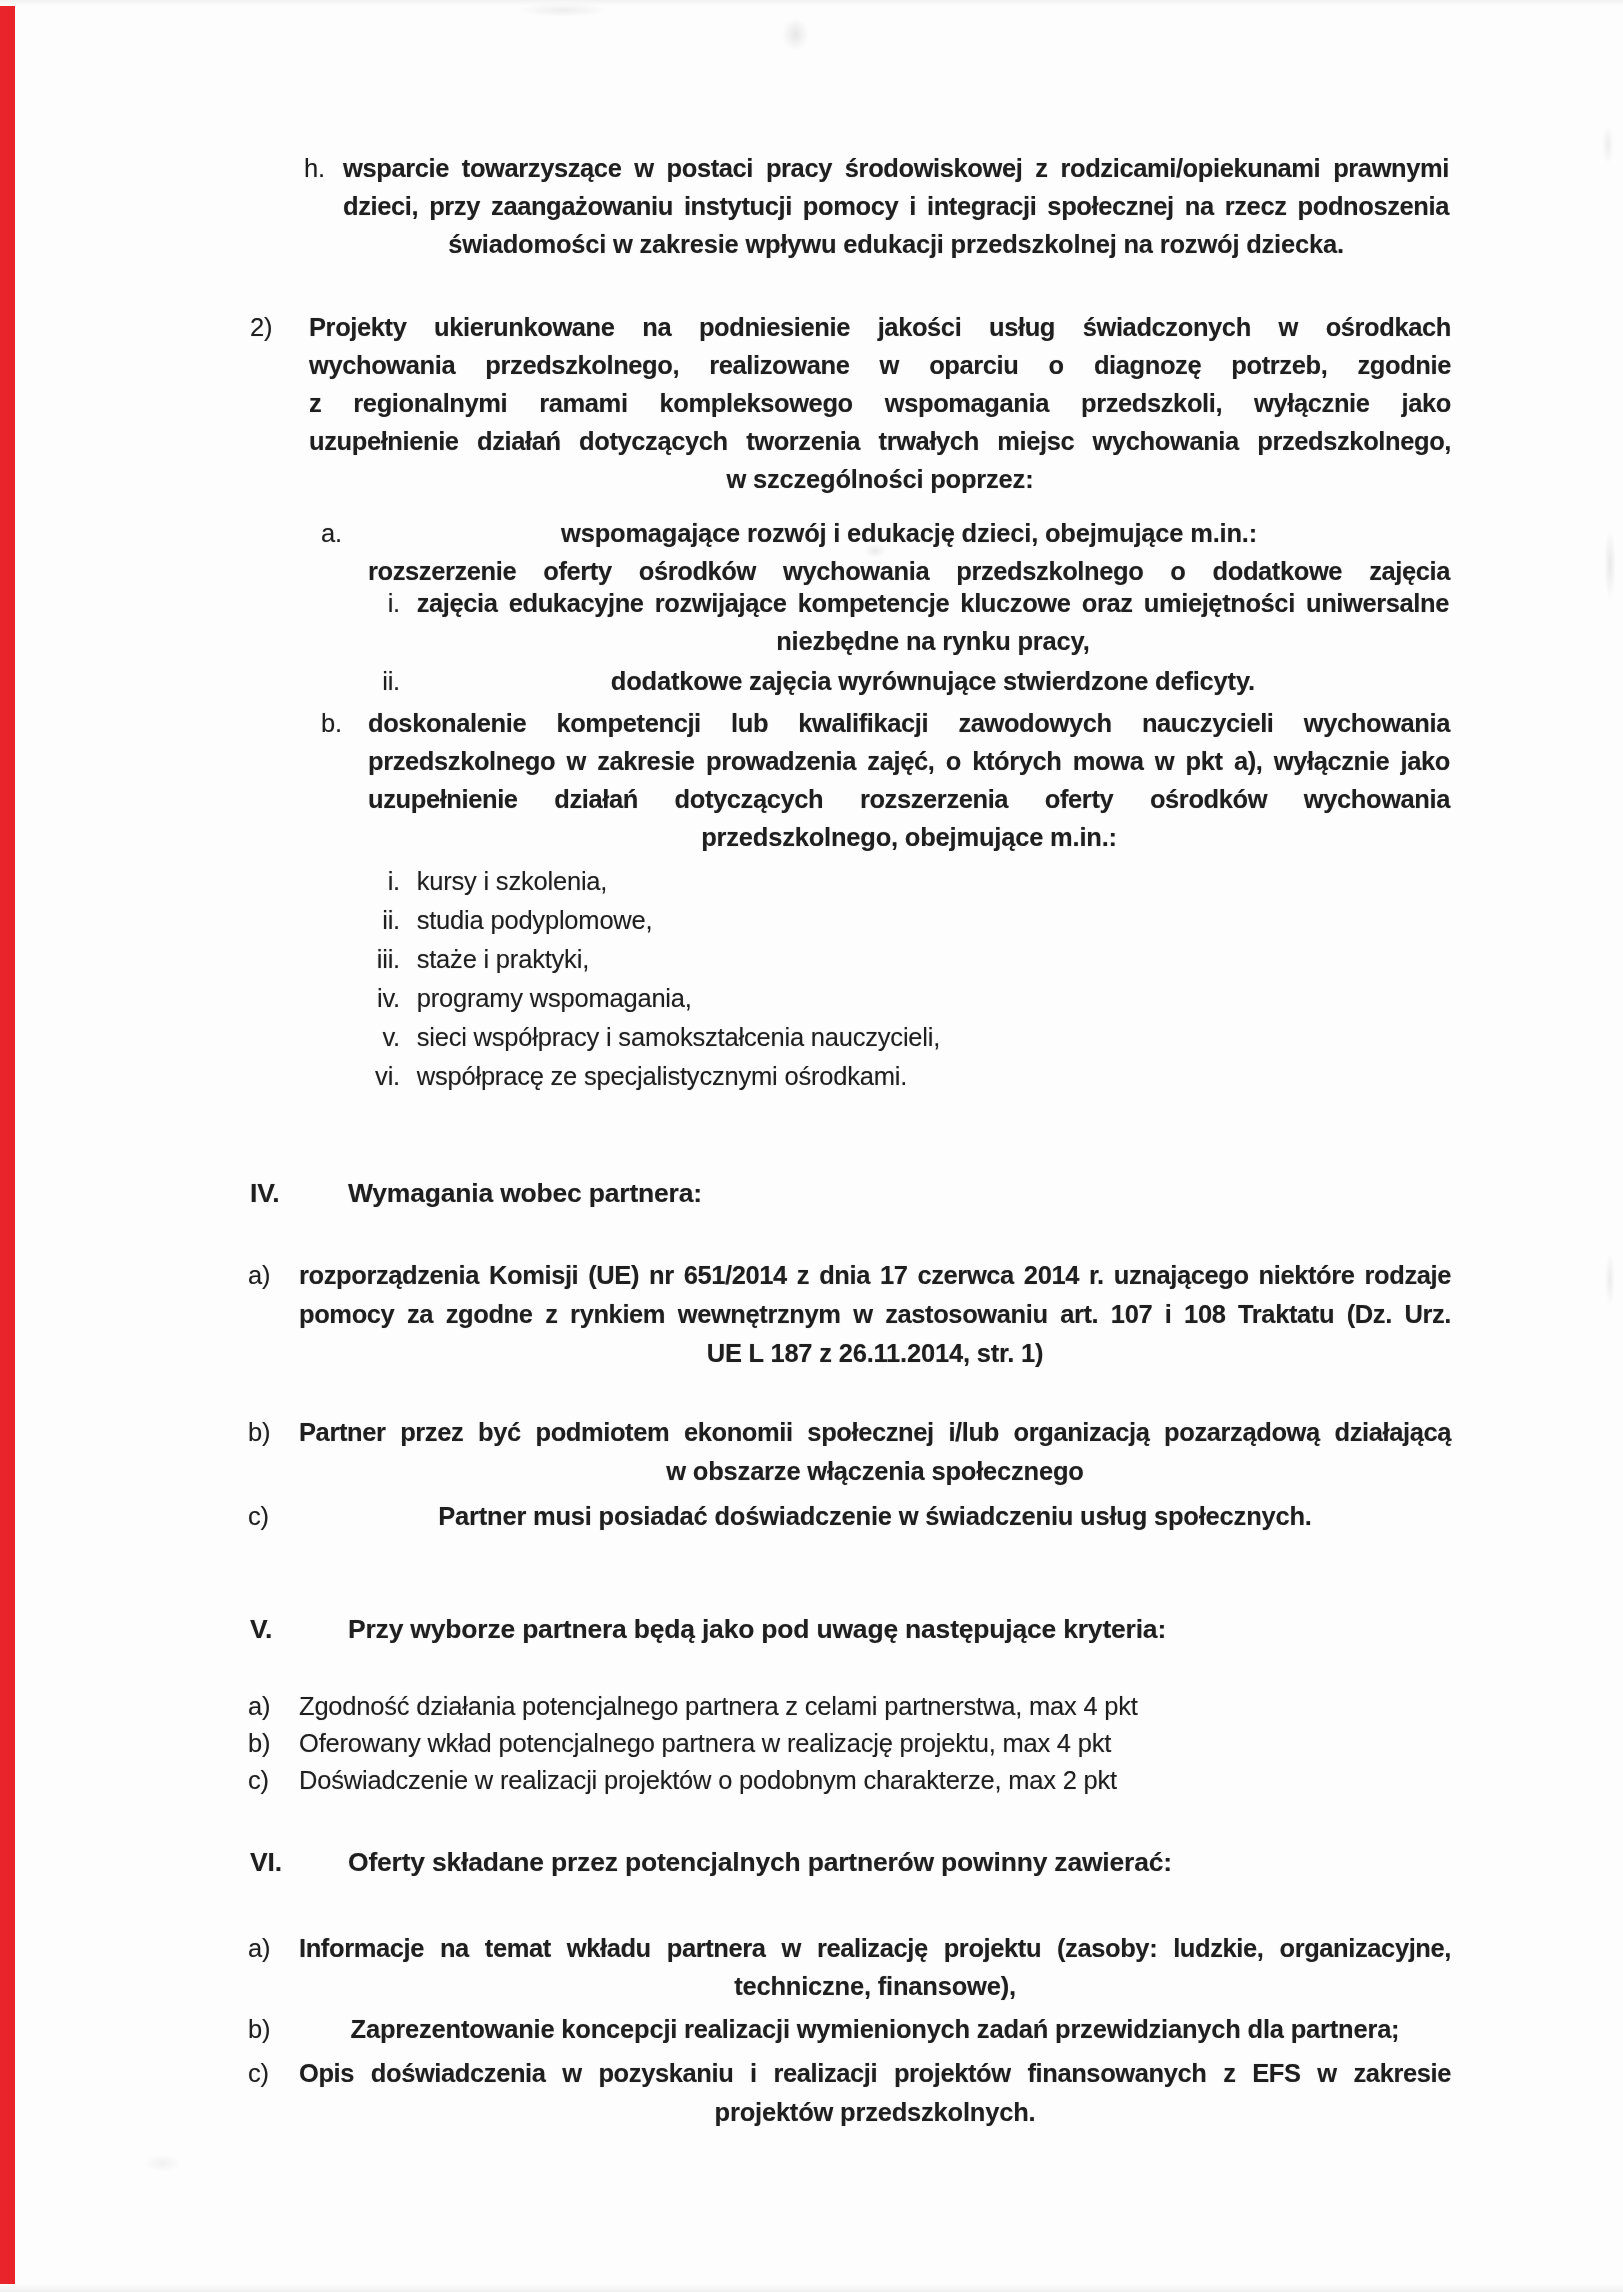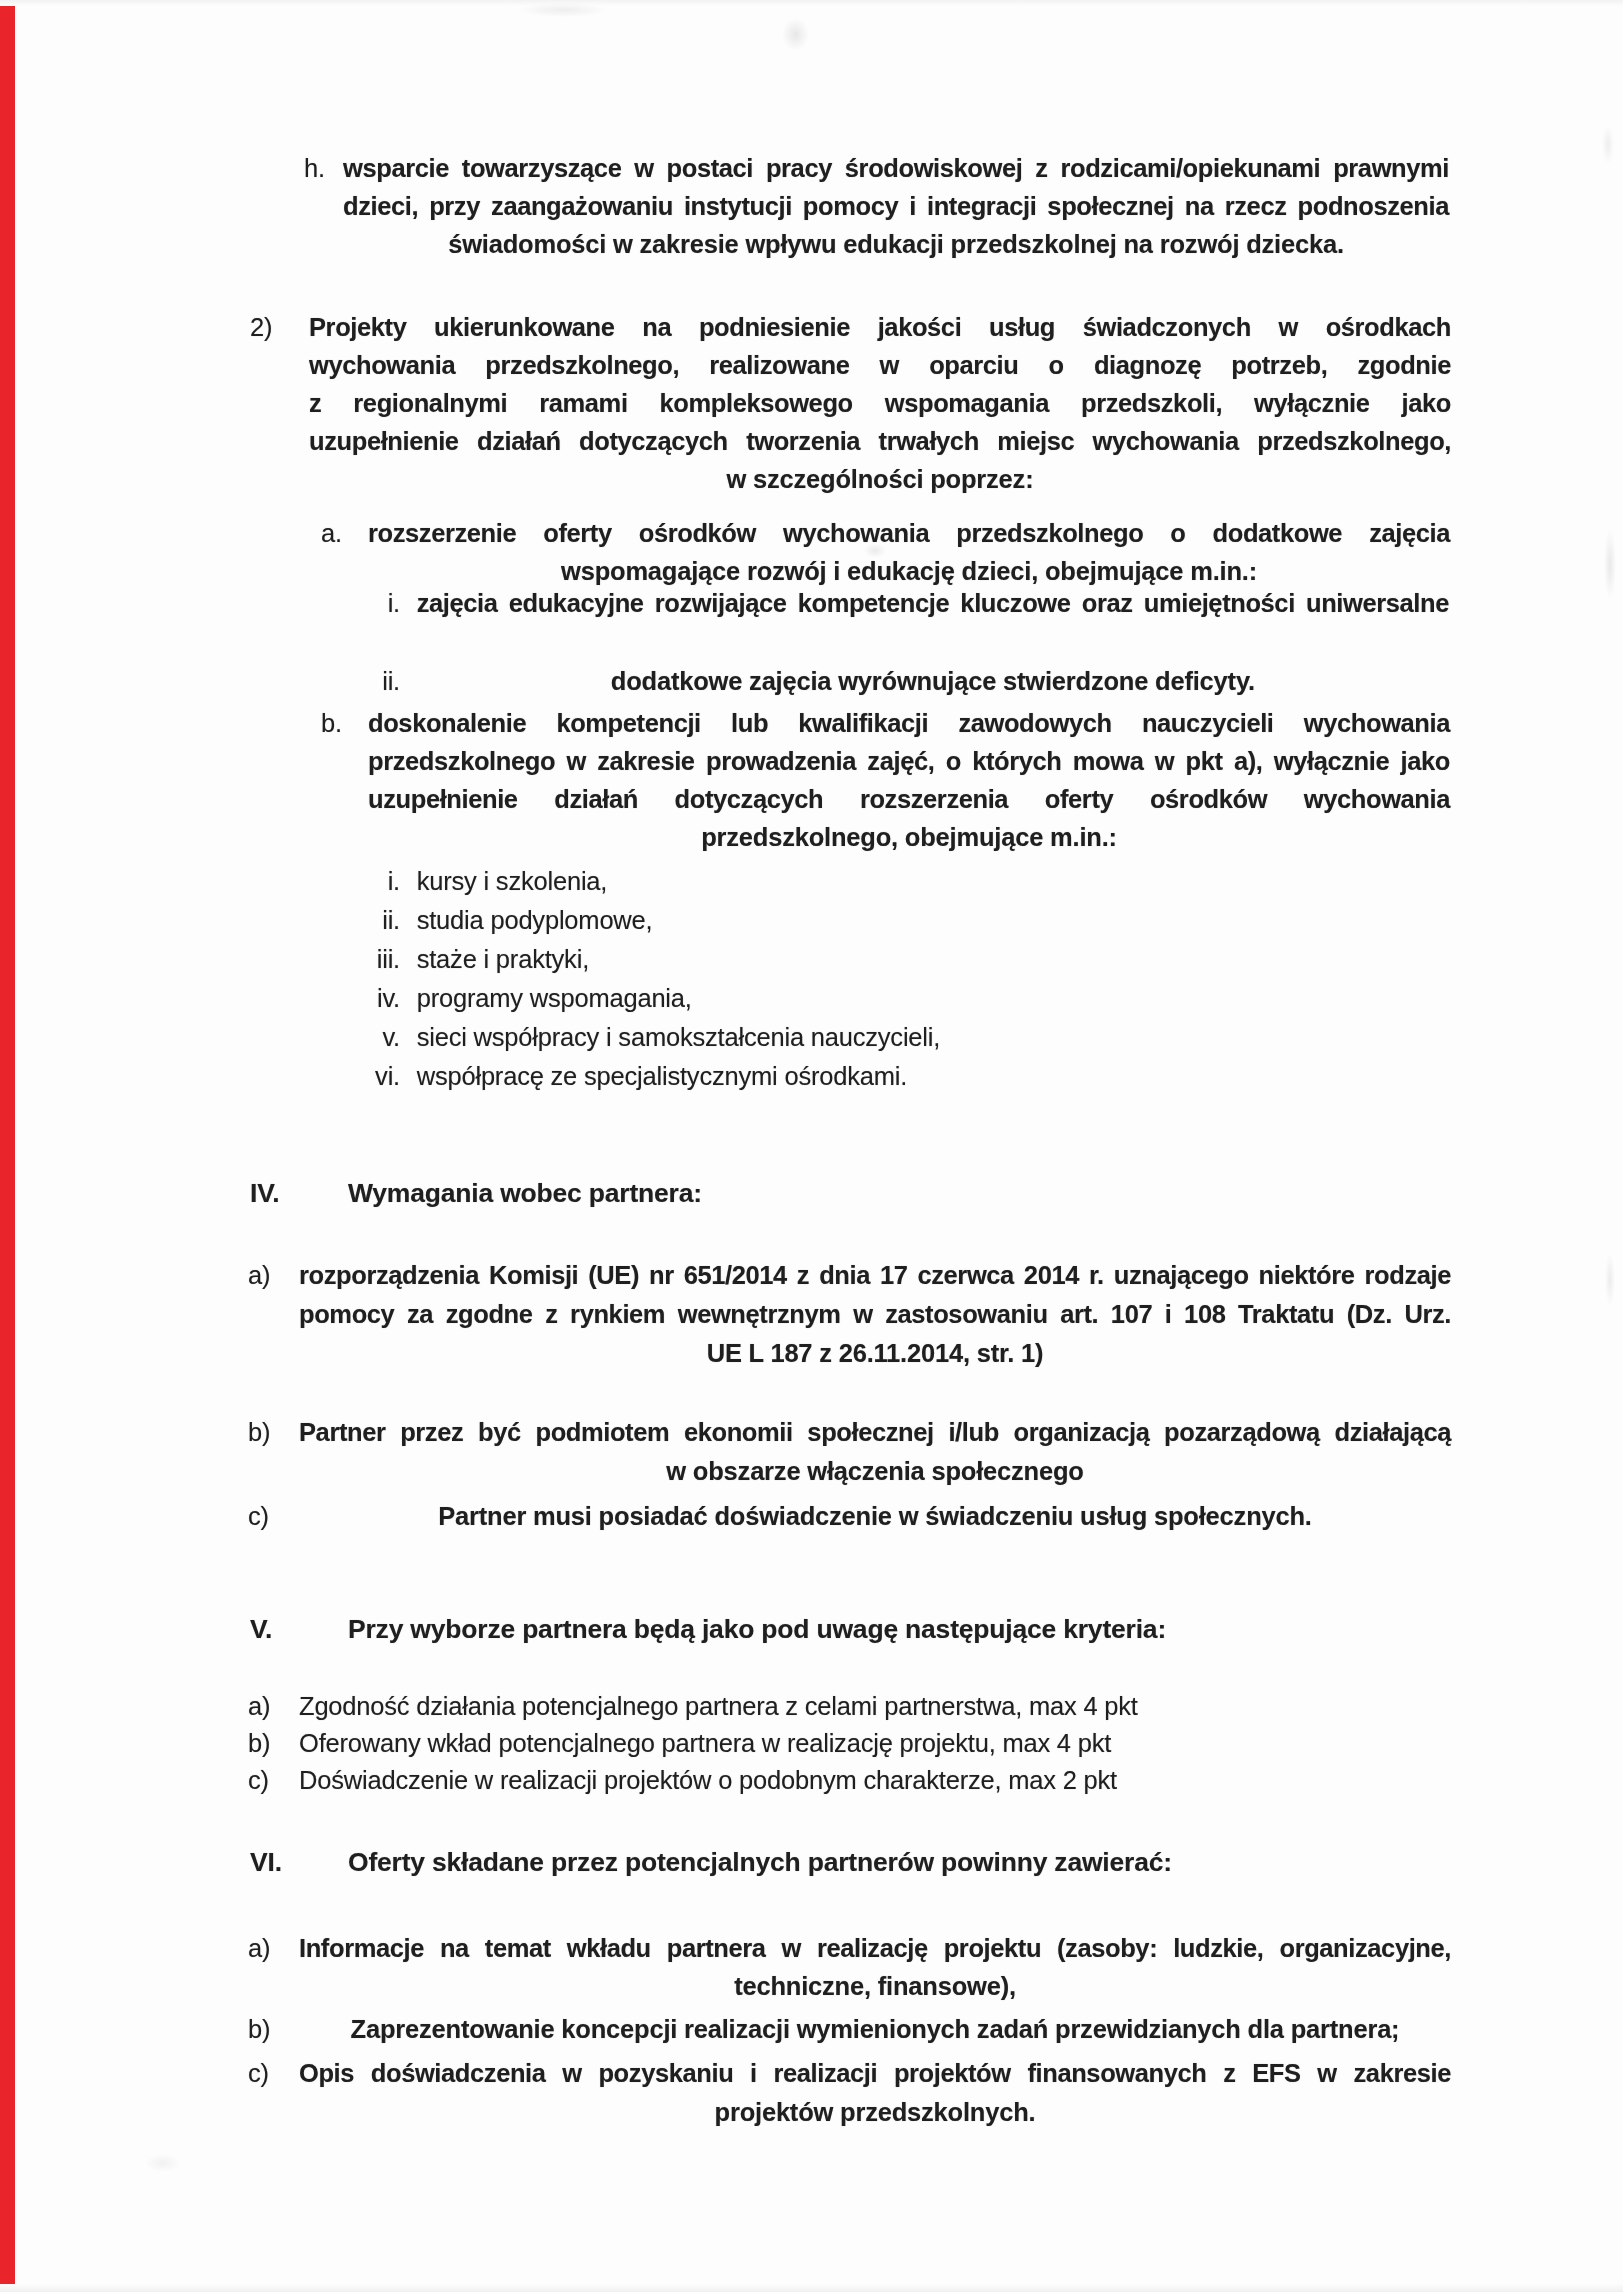--- a/index.html
+++ b/index.html
@@ -114,29 +114,30 @@
       <div class="ln jl">wychowania przedszkolnego, realizowane w oparciu o diagnozę potrzeb, zgodnie</div>
       <div class="ln jl">z regionalnymi ramami kompleksowego wspomagania przedszkoli, wyłącznie jako</div>
       <div class="ln jl">uzupełnienie działań dotyczących tworzenia trwałych miejsc wychowania przedszkolnego,</div>
       <div class="ln last">w szczególności poprzez:</div>
     </div>
   </div>
 
   <div class="row" id="b-2a">
     <span class="mk">a.</span>
     <div class="tx">
+      <div class="ln last">wspomagające rozwój i edukację dzieci, obejmujące m.in.:</div>
       <div class="ln jl">rozszerzenie oferty ośrodków wychowania przedszkolnego o dodatkowe zajęcia</div>
-      <div class="ln last">wspomagające rozwój i edukację dzieci, obejmujące m.in.:</div>
     </div>
   </div>
 
   <div class="row sub" id="b-2a-i">
     <span class="mk">i.</span>
     <div class="tx">
       <div class="ln jl">zajęcia edukacyjne rozwijające kompetencje kluczowe oraz umiejętności uniwersalne</div>
+      <div class="ln last">niezbędne na rynku pracy,</div>
     </div>
   </div>
 
   <div class="row sub" id="b-2a-ii">
     <span class="mk">ii.</span>
     <div class="tx">
       <div class="ln last">dodatkowe zajęcia wyrównujące stwierdzone deficyty.</div>
     </div>
   </div>
 

